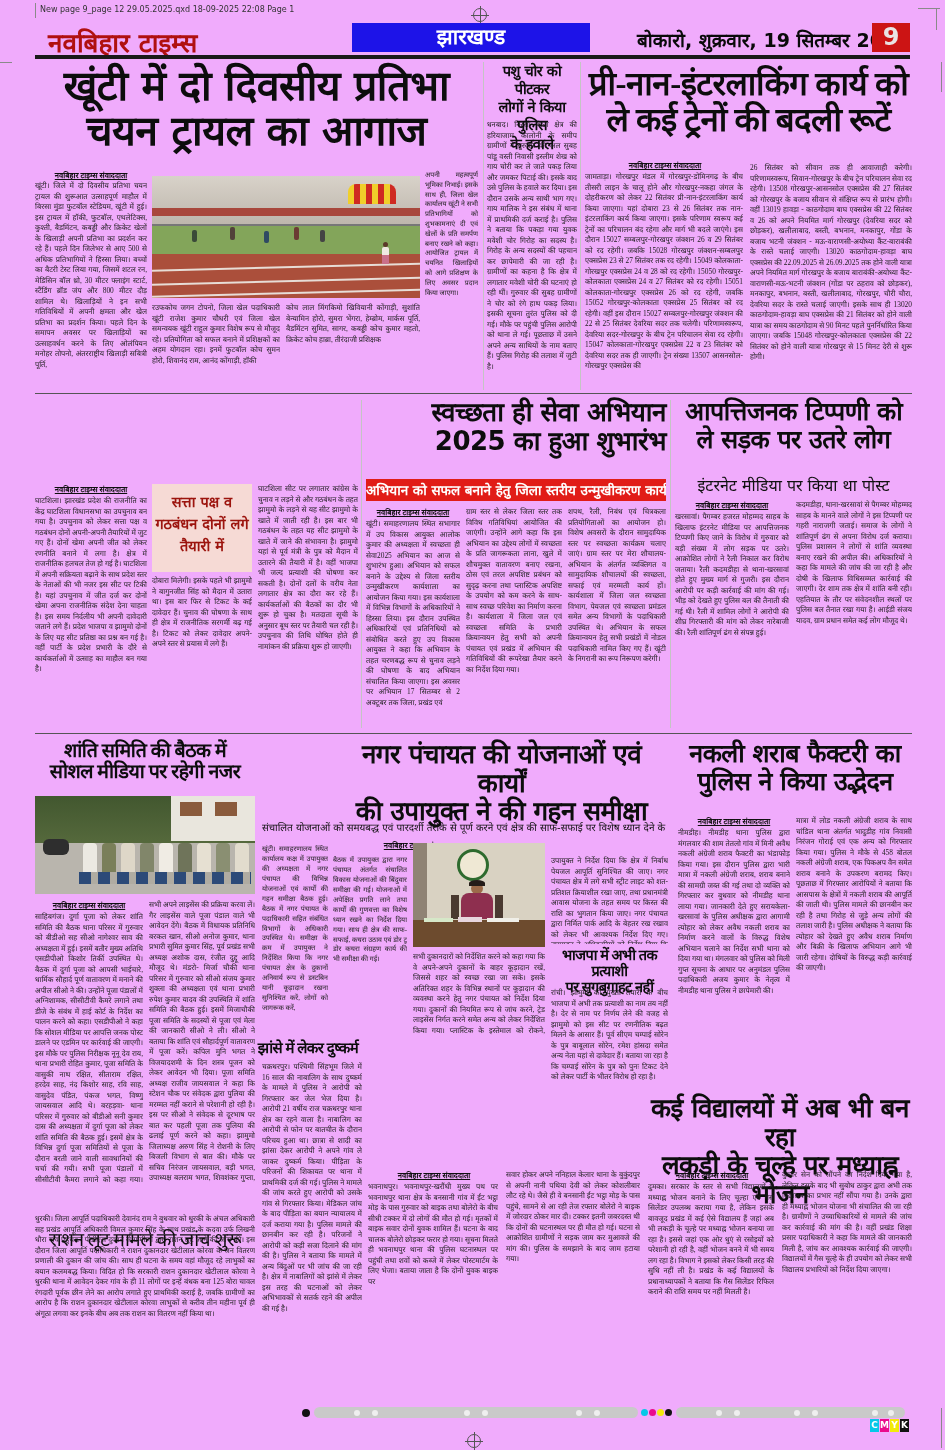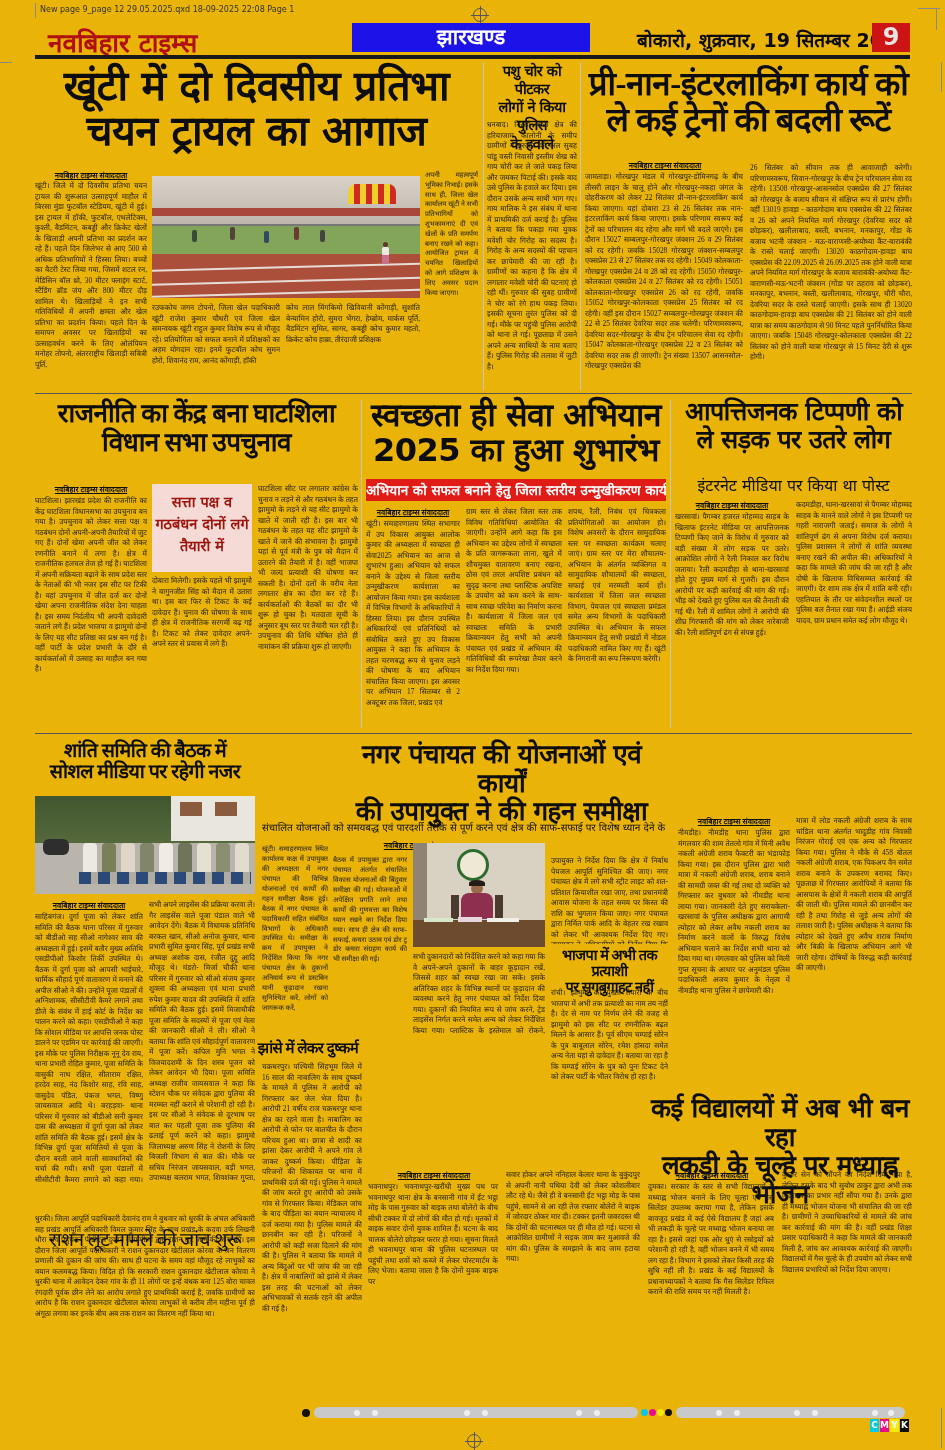--- a/index.html
+++ b/index.html
@@ -1,16 +1,16 @@
 <!DOCTYPE html>
 <html><head>
 <meta charset="utf-8">
 <style>
   html,body{margin:0;padding:0;background:#e8e8e8;}
-  .sheet{position:relative;width:945px;height:1450px;background:#eab308;overflow:hidden;
+  .sheet{position:relative;width:945px;height:1450px;background:#f0abfc;overflow:hidden;
          font-family:"Liberation Serif", serif;}
   .abs{position:absolute;}
   .hl{font-family:"DejaVu Sans", sans-serif;font-weight:900;color:#0d0d0d;text-align:center;
       white-space:pre-line;line-height:1.1;letter-spacing:-0.5px;}
   .body-col{font-size:7.4px;line-height:1.42;text-align:justify;color:#1c1c1c;overflow:hidden;}
   .byline{font-size:7.6px;font-weight:bold;text-decoration:underline;text-align:center;color:#101010;
           font-family:"Liberation Serif", serif;}
   .rule{background:#1a1a1a;}
   .vsep{background:#c4c4c4;width:1px;}
   .subhead{font-family:"DejaVu Sans", sans-serif;font-weight:normal;color:#101010;text-align:center;white-space:pre-line;}
@@ -94,33 +94,31 @@
   <div class="abs vsep" style="left:580px;top:62px;height:328px;"></div>
 
   <div class="abs hl" style="left:585px;top:66px;width:327px;font-size:33px;font-family:Liberation Serif, serif;">प्री-नान-इंटरलाकिंग कार्य को
 ले कई ट्रेनों की बदली रूटें</div>
   <div class="abs byline" style="left:585px;top:160px;width:160px;">नवबिहार टाइम्स संवाददाता</div>
   <div class="abs body-col" style="left:585px;top:172px;width:158px;height:218px;">जामताड़ा। गोरखपुर मंडल में गोरखपुर-डोमिनगढ़ के बीच तीसरी लाइन के चालू होने और गोरखपुर-नकहा जंगल के दोहरीकरण को लेकर 22 सितंबर प्री-नान-इंटरलाकिंग कार्य किया जाएगा। यहां दोबारा 23 से 26 सितंबर तक नान-इंटरलाकिंग कार्य किया जाएगा। इसके परिणाम स्वरूप कई ट्रेनों का परिचालन बंद रहेगा और मार्ग भी बदले जाएंगे। इस दौरान 15027 सम्बलपुर-गोरखपुर जंक्शन 26 व 29 सितंबर को रद रहेगी। जबकि 15028 गोरखपुर जंक्शन-सम्बलपुर एक्सप्रेस 23 से 27 सितंबर तक रद रहेगी। 15049 कोलकाता-गोरखपुर एक्सप्रेस 24 व 28 को रद रहेगी। 15050 गोरखपुर-कोलकाता एक्सप्रेस 24 व 27 सितंबर को रद रहेगी। 15051 कोलकाता-गोरखपुर एक्सप्रेस 26 को रद रहेगी, जबकि 15052 गोरखपुर-कोलकाता एक्सप्रेस 25 सितंबर को रद रहेगी। वहीं इस दौरान 15027 सम्बलपुर-गोरखपुर जंक्शन की 22 से 25 सितंबर देवरिया सदर तक चलेगी। परिणामस्वरूप, देवरिया सदर-गोरखपुर के बीच ट्रेन परिचालन सेवा रद रहेगी। 15047 कोलकाता-गोरखपुर एक्सप्रेस 22 व 23 सितंबर को देवरिया सदर तक ही जाएगी। ट्रेन संख्या 13507 आसनसोल-गोरखपुर एक्सप्रेस की</div>
   <div class="abs body-col" style="left:750px;top:163px;width:162px;height:227px;">26 सितंबर को सीवान तक ही आवाजाही करेगी। परिणामस्वरूप, सिवान-गोरखपुर के बीच ट्रेन परिचालन सेवा रद रहेगी। 13508 गोरखपुर-आसनसोल एक्सप्रेस की 27 सितंबर को गोरखपुर के बजाय सीवान से संक्षिप्त रूप से प्रारंभ होगी। वहीं 13019 हावड़ा - काठगोदाम बाघ एक्सप्रेस की 22 सितंबर व 26 को अपने नियमित मार्ग गोरखपुर (देवरिया सदर को छोड़कर), खलीलाबाद, बस्ती, बभनान, मनकापुर, गोंडा के बजाय भटनी जंक्शन - मऊ-वाराणसी-अयोध्या कैंट-बाराबंकी के रास्ते चलाई जाएगी। 13020 काठगोदाम-हावड़ा बाघ एक्सप्रेस की 22.09.2025 से 26.09.2025 तक होने वाली यात्रा अपने नियमित मार्ग गोरखपुर के बजाय बाराबंकी-अयोध्या कैंट-वाराणसी-मऊ-भटनी जंक्शन (गोंडा पर ठहराव को छोड़कर), मनकापुर, बभनान, बस्ती, खलीलाबाद, गोरखपुर, चौरी चौरा, देवरिया सदर के रास्ते चलाई जाएगी। इसके साथ ही 13020 काठगोदाम-हावड़ा बाघ एक्सप्रेस की 21 सितंबर को होने वाली यात्रा का समय काठगोदाम से 90 मिनट पहले पुनर्निर्धारित किया जाएगा। जबकि 15048 गोरखपुर-कोलकाता एक्सप्रेस की 22 सितंबर को होने वाली यात्रा गोरखपुर से 15 मिनट देरी से शुरू होगी।</div>
 
   <div class="abs rule" style="left:35px;top:393px;width:877px;height:1px;background:#555;"></div>
 
-  <div class="abs hl" style="left:35px;top:400px;width:323px;font-size:26px;font-weight:700;font-family:'Liberation Serif',serif;">राजनीति का केंद्र बना घाटशिला
-विधान सभा उपचुनाव</div>
   <div class="abs byline" style="left:35px;top:484px;width:112px;">नवबिहार टाइम्स संवाददाता</div>
   <div class="abs body-col" style="left:35px;top:496px;width:112px;height:232px;">घाटशिला। झारखंड प्रदेश की राजनीति का केंद्र घाटशिला विधानसभा का उपचुनाव बन गया है। उपचुनाव को लेकर सत्ता पक्ष व गठबंधन दोनों अपनी-अपनी तैयारियों में जुट गए हैं। दोनों खेमा अपनी जीत को लेकर रणनीति बनाने में लगा है। क्षेत्र में राजनीतिक हलचल तेज हो गई है। घाटशिला में अपनी सक्रियता बढ़ाने के साथ प्रदेश स्तर के नेताओं की भी नजर इस सीट पर टिकी है। यहां उपचुनाव में जीत दर्ज कर दोनों खेमा अपना राजनीतिक संदेश देना चाहता है। इस समय निर्दलीय भी अपनी दावेदारी जताने लगे हैं। प्रदेश भाजपा व झामुमो दोनों के लिए यह सीट प्रतिष्ठा का प्रश्न बन गई है। वहीं पार्टी के प्रदेश प्रभारी के दौरे से कार्यकर्ताओं में उत्साह का माहौल बन गया है।</div>
   <div class="abs body-col" style="left:152px;top:576px;width:100px;height:152px;">दोबारा मिलेगी। इसके पहले भी झामुमो ने बागुनजीत सिंह को मैदान में उतारा था। इस बार फिर से टिकट के कई दावेदार हैं। चुनाव की घोषणा के साथ ही क्षेत्र में राजनीतिक सरगर्मी बढ़ गई है। टिकट को लेकर दावेदार अपने-अपने स्तर से प्रयास में लगे हैं।</div>
   <div class="abs pinkbox" style="left:152px;top:484px;width:100px;height:80px;" style2="">सत्ता पक्ष व
 गठबंधन दोनों
 लगे तैयारी में</div>
   <div class="abs body-col" style="left:258px;top:484px;width:100px;height:244px;">घाटशिला सीट पर लगातार कांग्रेस के चुनाव न लड़ने से और गठबंधन के तहत झामुमो के लड़ने से यह सीट झामुमो के खाते में जाती रही है। इस बार भी गठबंधन के तहत यह सीट झामुमो के खाते में जाने की संभावना है। झामुमो यहां से पूर्व मंत्री के पुत्र को मैदान में उतारने की तैयारी में है। वहीं भाजपा भी जल्द प्रत्याशी की घोषणा कर सकती है। दोनों दलों के वरीय नेता लगातार क्षेत्र का दौरा कर रहे हैं। कार्यकर्ताओं की बैठकों का दौर भी शुरू हो चुका है। मतदाता सूची के अनुसार बूथ स्तर पर तैयारी चल रही है। उपचुनाव की तिथि घोषित होते ही नामांकन की प्रक्रिया शुरू हो जाएगी।</div>
 
   <div class="abs vsep" style="left:361px;top:400px;height:328px;"></div>
 
-  <div class="abs hl" style="left:366px;top:398px;width:300px;font-size:32px;">स्वच्छता ही सेवा अभियान
+  <div class="abs hl" style="left:366px;top:398px;width:300px;font-size:26px;text-align:right;">स्वच्छता ही सेवा अभियान
 2025 का हुआ शुभारंभ</div>
   <div class="abs redband" style="left:366px;top:479px;width:300px;height:22px;">अभियान को सफल बनाने हेतु जिला स्तरीय उन्मुखीकरण कार्यशाला</div>
   <div class="abs byline" style="left:366px;top:507px;width:94px;">नवबिहार टाइम्स संवाददाता</div>
   <div class="abs body-col" style="left:366px;top:519px;width:94px;height:209px;">खूंटी। समाहरणालय स्थित सभागार में उप विकास आयुक्त आलोक कुमार की अध्यक्षता में स्वच्छता ही सेवा2025 अभियान का आज से शुभारंभ हुआ। अभियान को सफल बनाने के उद्देश्य से जिला स्तरीय उन्मुखीकरण कार्यशाला का आयोजन किया गया। इस कार्यशाला में विभिन्न विभागों के अधिकारियों ने हिस्सा लिया। इस दौरान उपस्थित अधिकारियों एवं प्रतिनिधियों को संबोधित करते हुए उप विकास आयुक्त ने कहा कि अभियान के तहत चरणबद्ध रूप से चुनाव लड़ने की घोषणा के बाद अभियान संचालित किया जाएगा। इस अवसर पर अभियान 17 सितम्बर से 2 अक्टूबर तक जिला, प्रखंड एवं</div>
   <div class="abs body-col" style="left:466px;top:507px;width:96px;height:221px;">ग्राम स्तर से लेकर जिला स्तर तक विविध गतिविधियां आयोजित की जाएंगी। उन्होंने आगे कहा कि इस अभियान का उद्देश्य लोगों में स्वच्छता के प्रति जागरूकता लाना, खुले में शौचमुक्त वातावरण बनाए रखना, ठोस एवं तरल अपशिष्ट प्रबंधन को सुदृढ़ करना तथा प्लास्टिक अपशिष्ट के उपयोग को कम करने के साथ-साथ स्वच्छ परिवेश का निर्माण करना है। कार्यशाला में जिला जल एवं स्वच्छता समिति के प्रभारी क्रियान्वयन हेतु सभी को अपनी पंचायत एवं प्रखंड में अभियान की गतिविधियों की रूपरेखा तैयार करने का निर्देश दिया गया।</div>
   <div class="abs body-col" style="left:568px;top:507px;width:98px;height:221px;">शपथ, रैली, निबंध एवं चित्रकला प्रतियोगिताओं का आयोजन हो। विशेष अवसरों के दौरान सामुदायिक स्तर पर स्वच्छता कार्यक्रम चलाए जाएं। ग्राम स्तर पर मेरा शौचालय-अभियान के अंतर्गत व्यक्तिगत व सामुदायिक शौचालयों की स्वच्छता, सफाई एवं मरम्मती कार्य हों। कार्यशाला में जिला जल स्वच्छता विभाग, पेयजल एवं स्वच्छता प्रमंडल समेत अन्य विभागों के पदाधिकारी उपस्थित थे। अभियान के सफल क्रियान्वयन हेतु सभी प्रखंडों में नोडल पदाधिकारी नामित किए गए हैं। खूंटी के निगरानी का रूप निरूपण करेगी।</div>
 
   <div class="abs vsep" style="left:670px;top:400px;height:328px;"></div>
 
   <div class="abs hl" style="left:675px;top:398px;width:237px;font-size:25px;">आपत्तिजनक टिप्पणी को
@@ -183,20 +181,22 @@
   <div class="abs body-col" style="left:413px;top:952px;width:132px;height:83px;">सभी दुकानदारों को निर्देशित करने को कहा गया कि वे अपने-अपने दुकानों के बाहर कूड़ादान रखें, जिससे शहर को स्वच्छ रखा जा सके। इसके अतिरिक्त शहर के विभिन्न स्थानों पर कूड़ादान की व्यवस्था करने हेतु नगर पंचायत को निर्देश दिया गया। दुकानों की नियमित रूप से जांच करने, ट्रेड लाइसेंस निर्गत करने समेत अन्य को लेकर निर्देशित किया गया। प्लास्टिक के इस्तेमाल को रोकने, आवश्यकता अनुसार अतिक्रमण को हटाने को लेकर निर्देश दिए गए। जिससे क्षेत्र को स्वच्छ रखा जा सके।</div>
   <div class="abs body-col" style="left:551px;top:856px;width:117px;height:88px;">उपायुक्त ने निर्देश दिया कि क्षेत्र में निर्बाध पेयजल आपूर्ति सुनिश्चित की जाए। नगर पंचायत क्षेत्र में लगे सभी स्ट्रीट लाइट को शत-प्रतिशत क्रियाशील रखा जाए, तथा प्रधानमंत्री आवास योजना के तहत समय पर किस्त की राशि का भुगतान किया जाए। नगर पंचायत द्वारा निर्मित पार्क आदि के बेहतर रख रखाव को लेकर भी आवश्यक निर्देश दिए गए। उपायुक्त ने अधिकारियों को निर्देश दिया कि सभी कार्य समयबद्ध एवं पारदर्शी तरीके से पूर्ण हों ताकि जनता को बेहतर सुविधाएं मिल सकें।</div>
 
   <div class="abs hl" style="left:551px;top:948px;width:117px;font-size:14.5px;font-weight:700;font-family:'Liberation Serif',serif;">भाजपा में अभी तक प्रत्याशी
 पर सुगबुगाहट नहीं</div>
   <div class="abs body-col" style="left:551px;top:988px;width:117px;height:97px;">रांची। झामुमो की पुख्ता तैयारी के बीच भाजपा में अभी तक प्रत्याशी का नाम तय नहीं है। देर से नाम पर निर्णय लेने की वजह से झामुमो को इस सीट पर रणनीतिक बढ़त मिलने के आसार हैं। पूर्व सीएम चम्पाई सोरेन के पुत्र बाबूलाल सोरेन, रमेश हांसदा समेत अन्य नेता यहां से दावेदार हैं। बताया जा रहा है कि चम्पाई सोरेन के पुत्र को पुनः टिकट देने को लेकर पार्टी के भीतर विरोध हो रहा है।</div>
 
   <div class="abs hl" style="left:252px;top:1040px;width:112px;font-size:15px;font-weight:700;font-family:'Liberation Serif',serif;">झांसे में लेकर दुष्कर्म</div>
   <div class="abs body-col" style="left:262px;top:1062px;width:100px;height:335px;">चक्रधरपुर। पश्चिमी सिंहभूम जिले में 16 साल की नाबालिग के साथ दुष्कर्म के मामले में पुलिस ने आरोपी को गिरफ्तार कर जेल भेज दिया है। आरोपी 21 वर्षीय राज चक्रधरपुर थाना क्षेत्र का रहने वाला है। नाबालिग का आरोपी से फोन पर बातचीत के दौरान परिचय हुआ था। छात्रा से शादी का झांसा देकर आरोपी ने अपने गांव ले जाकर दुष्कर्म किया। पीड़िता के परिजनों की शिकायत पर थाना में प्राथमिकी दर्ज की गई। पुलिस ने मामले की जांच करते हुए आरोपी को उसके गांव से गिरफ्तार किया। मेडिकल जांच के बाद पीड़िता का बयान न्यायालय में दर्ज कराया गया है। पुलिस मामले की छानबीन कर रही है। परिजनों ने आरोपी को कड़ी सजा दिलाने की मांग की है। पुलिस ने बताया कि मामले में अन्य बिंदुओं पर भी जांच की जा रही है। क्षेत्र में नाबालिगों को झांसे में लेकर इस तरह की घटनाओं को लेकर अभिभावकों से सतर्क रहने की अपील की गई है।</div>
 
+  <div class="abs hl" style="left:678px;top:740px;width:234px;font-size:25px;">नकली शराब फैक्टरी का
+पुलिस ने किया उद्भेदन</div>
   <div class="abs byline" style="left:678px;top:816px;width:112px;">नवबिहार टाइम्स संवाददाता</div>
   <div class="abs body-col" style="left:678px;top:828px;width:112px;height:255px;">नीमडीह। नीमडीह थाना पुलिस द्वारा मंगलवार की शाम तेतलो गांव में मिनी अवैध नकली अंग्रेजी शराब फैक्टरी का भंडाफोड़ किया गया। इस दौरान पुलिस द्वारा भारी मात्रा में नकली अंग्रेजी शराब, शराब बनाने की सामग्री जब्त की गई तथा दो व्यक्ति को गिरफ्तार कर बुधवार को नीमडीह थाना लाया गया। जानकारी देते हुए सरायकेला-खरसावां के पुलिस अधीक्षक द्वारा आगामी त्योहार को लेकर अवैध नकली शराब का निर्माण करने वालों के विरुद्ध विशेष अभियान चलाने का निर्देश सभी थाना को दिया गया था। मंगलवार को पुलिस को मिली गुप्त सूचना के आधार पर अनुमंडल पुलिस पदाधिकारी अजय कुमार के नेतृत्व में नीमडीह थाना पुलिस ने छापेमारी की।</div>
   <div class="abs body-col" style="left:796px;top:816px;width:116px;height:267px;">मात्रा में लोड नकली अंग्रेजी शराब के साथ चांडिल थाना अंतर्गत भादुडीह गांव निवासी निरंजन गोराई एवं एक अन्य को गिरफ्तार किया गया। पुलिस ने मौके से 458 बोतल नकली अंग्रेजी शराब, एक पिकअप वैन समेत शराब बनाने के उपकरण बरामद किए। पूछताछ में गिरफ्तार आरोपियों ने बताया कि आसपास के क्षेत्रों में नकली शराब की आपूर्ति की जाती थी। पुलिस मामले की छानबीन कर रही है तथा गिरोह से जुड़े अन्य लोगों की तलाश जारी है। पुलिस अधीक्षक ने बताया कि त्योहार को देखते हुए अवैध शराब निर्माण और बिक्री के खिलाफ अभियान आगे भी जारी रहेगा। दोषियों के विरुद्ध कड़ी कार्रवाई की जाएगी।</div>
 
   <div class="abs byline" style="left:368px;top:1170px;width:132px;">नवबिहार टाइम्स संवाददाता</div>
   <div class="abs body-col" style="left:368px;top:1182px;width:130px;height:215px;">भवनाथपुर। भवनाथपुर-खरौंधी मुख्य पथ पर भवनाथपुर थाना क्षेत्र के बनसानी गांव में ईंट भट्ठा मोड़ के पास गुरुवार को बाइक तथा बोलेरो के बीच सीधी टक्कर में दो लोगों की मौत हो गई। मृतकों में बाइक सवार दोनों युवक शामिल हैं। घटना के बाद चालक बोलेरो छोड़कर फरार हो गया। सूचना मिलते ही भवनाथपुर थाना की पुलिस घटनास्थल पर पहुंची तथा शवों को कब्जे में लेकर पोस्टमार्टम के लिए भेजा। बताया जाता है कि दोनों युवक बाइक पर</div>
   <div class="abs body-col" style="left:506px;top:1170px;width:134px;height:227px;">सवार होकर अपने ननिहाल केलार थाना के बुकुंदपुर से अपनी नानी पथिया देवी को लेकर कोशलीबार लौट रहे थे। जैसे ही वे बनसानी ईंट भट्ठा मोड़ के पास पहुंचे, सामने से आ रही तेज रफ्तार बोलेरो ने बाइक में जोरदार ठोकर मार दी। टक्कर इतनी जबरदस्त थी कि दोनों की घटनास्थल पर ही मौत हो गई। घटना से आक्रोशित ग्रामीणों ने सड़क जाम कर मुआवजे की मांग की। पुलिस के समझाने के बाद जाम हटाया गया।</div>
 
   <div class="abs hl" style="left:648px;top:1094px;width:264px;font-size:26px;">कई विद्यालयों में अब भी बन रहा
 लकड़ी के चूल्हे पर मध्याह्न भोजन</div>

